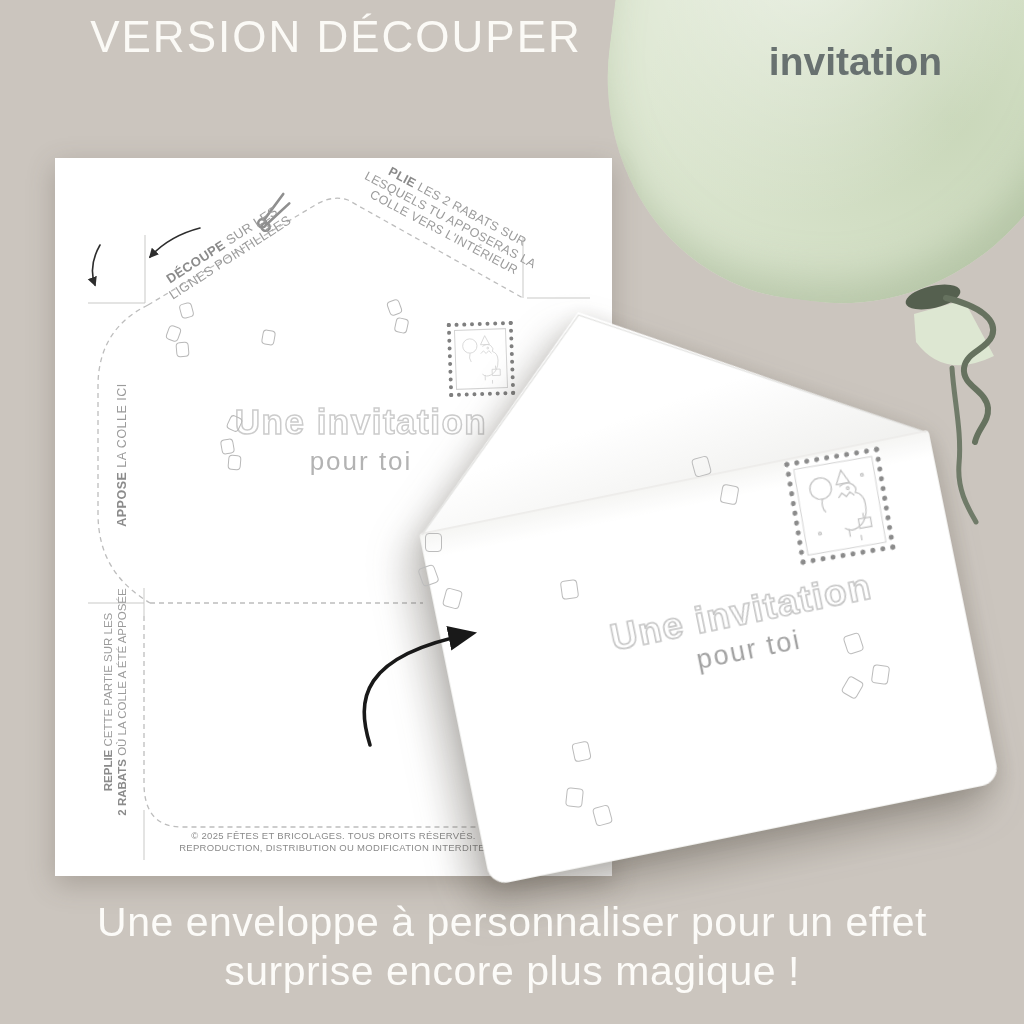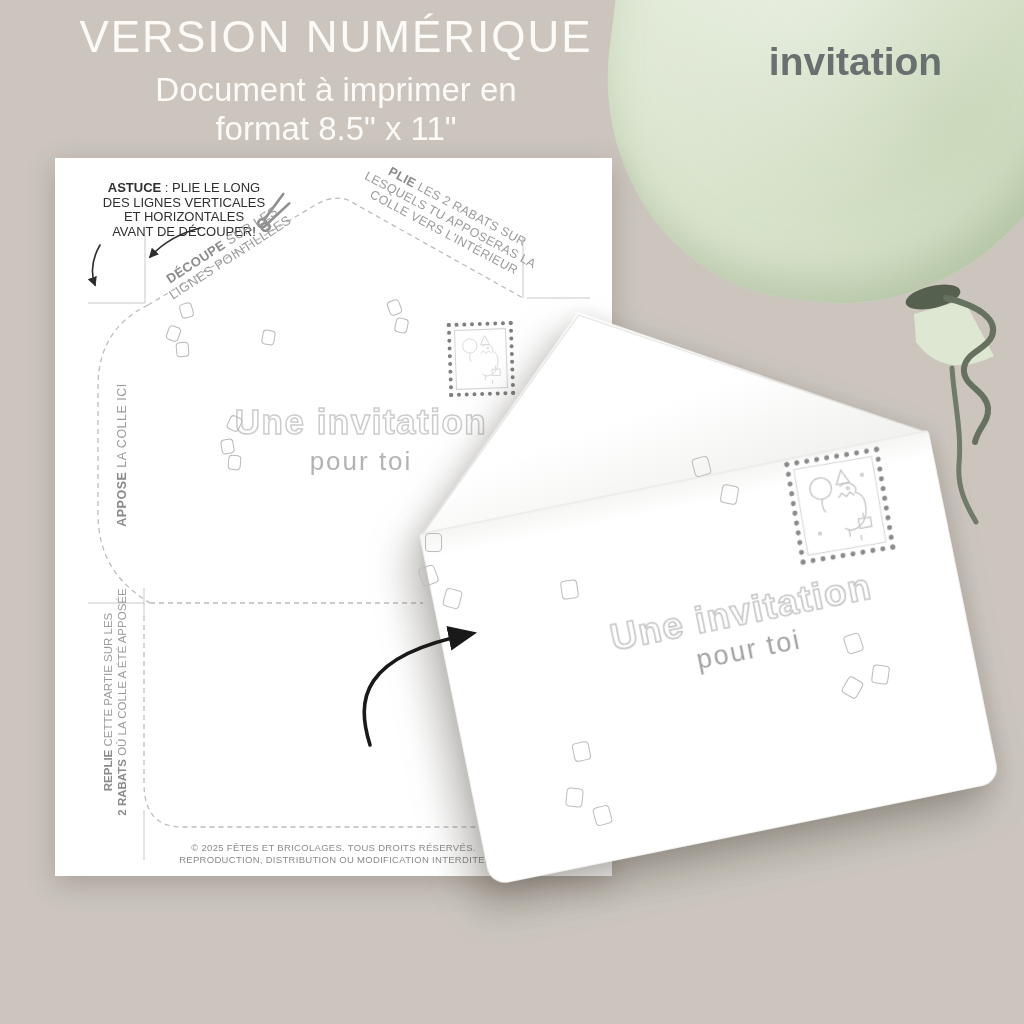--- a/index.html
+++ b/index.html
@@ -35,21 +35,21 @@
   .fold-note{left:293px;top:40px;width:205px;font-size:12.5px;line-height:14.5px;transform:rotate(28deg);letter-spacing:.3px;}
   .glue-note{left:-33px;top:290px;width:200px;font-size:12.5px;letter-spacing:.5px;transform:rotate(-90deg);}
   .refold-note{left:-74px;top:530px;width:268px;font-size:11.5px;line-height:14px;transform:rotate(-90deg);}
   .outline-svg{position:absolute;left:0;top:0;}
   .scissors{position:absolute;left:199px;top:33px;transform:rotate(-6deg);}
   .tpl-invite{position:absolute;left:110px;top:244px;width:392px;text-align:center;}
   .invite-title{font-weight:700;font-size:35px;letter-spacing:1.5px;color:#ffffff;
     -webkit-text-stroke:1.5px #cccccc;}
   .invite-sub{font-size:26px;letter-spacing:2px;color:#b3b3b3;margin-top:4px;}
   .footer{position:absolute;left:0;right:0;top:672px;text-align:center;
-    font-size:9.5px;line-height:11.5px;color:#8a8a8a;letter-spacing:.3px;margin-top:12px;}
+    font-size:9.5px;line-height:11.5px;color:#8a8a8a;letter-spacing:.3px;}
 
   
   .stamp{position:absolute;background:#fff;}
   .stamp .inner{position:absolute;inset:3px;border:1px solid #d4d4d4;}
   .tpl-stamp{left:393px;top:164px;width:58px;height:66px;border:4px dotted #7f7f7f;transform:rotate(-2deg);}
   .env-stamp{left:370px;top:190px;width:86px;height:94px;border:5px dotted #8b8b8b;transform:rotate(2deg);}
 
   
   .confetti{position:absolute;width:15px;height:17px;border:1.6px solid #b8b8b8;border-radius:4px;background:transparent;}
   .confetti.small{width:11px;height:13px;}
@@ -77,25 +77,21 @@
     color:#fcfbf8;font-size:41px;line-height:49px;font-weight:400;letter-spacing:.5px;}
 
   svg{display:block;}
 </style>
 </head>
 <body>
 
 <div class="stage">
 
   <div class="header">
-    <div class="title">VERSION NUMÉRIQUE</div>
-    <div class="subtitle">
-      <div>Document à imprimer en</div>
-      <div>format 8.5" x 11"</div>
-    </div>
+    <div class="title">VERSION DÉCOUPER</div>
   </div>
 
   <div class="balloon"></div>
   <div class="balloon-label">
     <div>invitation</div>
   </div>
   <svg class="balloon-knot" width="160" height="280" viewBox="0 0 160 280">
     <path d="M34,46 L84,32 L114,88 Q64,112 36,74 Z" fill="#dde7d2"></path>
     <ellipse cx="53" cy="29" rx="28" ry="11" transform="rotate(-13 53 29)" fill="#55604f"></ellipse>
     <path d="M66,30 C100,38 118,52 112,68 C106,82 86,84 84,100 C82,118 106,122 108,140 C109,154 98,160 95,174" fill="none" stroke="#66725f" stroke-width="6" stroke-linecap="round"></path>
@@ -121,26 +117,20 @@
         <marker id="ah-s" markerWidth="8" markerHeight="8" refX="5" refY="3" orient="auto">
           <path d="M0,0 L6,3 L0,6 Z" fill="#2d2d2d"></path>
         </marker>
       </defs>
       <g fill="none" stroke="#2d2d2d" stroke-width="1.6" stroke-linecap="round">
         <path d="M145,70 Q114,78 95,99" marker-end="url(#ah-s)"></path>
         <path d="M45,87 Q33,108 40,127" marker-end="url(#ah-s)"></path>
       </g>
     </svg>
 
-    <div class="tip">
-      <div><b>ASTUCE</b><span> : PLIE LE LONG</span></div>
-      <div>DES LIGNES VERTICALES</div>
-      <div>ET HORIZONTALES</div>
-      <div>AVANT DE DÉCOUPER!</div>
-    </div>
 
     <svg class="scissors" width="40" height="40" viewBox="0 0 40 40">
       <g stroke="#8f8f8f" stroke-width="2.6" fill="none" stroke-linecap="round">
         <line x1="31" y1="4" x2="9" y2="28"></line>
           <circle cx="7" cy="31" r="4"></circle>
         <line x1="36" y1="14" x2="12" y2="32"></line>
           <circle cx="10" cy="35" r="4"></circle>
       </g>
     </svg>
 
@@ -252,14 +242,18 @@
 
   <svg class="hand-arrow" width="170" height="170" viewBox="0 0 170 170">
     <defs>
       <marker id="ah-b" markerWidth="9" markerHeight="9" refX="6" refY="3.5" orient="auto">
         <path d="M0,0 L8,3.5 L0,7 Z" fill="#191919"></path>
       </marker>
     </defs>
     <path d="M30,145 C16,100 20,56 130,34" fill="none" stroke="#191919" stroke-width="3.6" stroke-linecap="round" marker-end="url(#ah-b)"></path>
   </svg>
 
+  <div class="caption">
+    <div>Une enveloppe à personnaliser pour un effet</div>
+    <div>surprise encore plus magique !</div>
+  </div>
 
 </div>
 
 </body></html>

